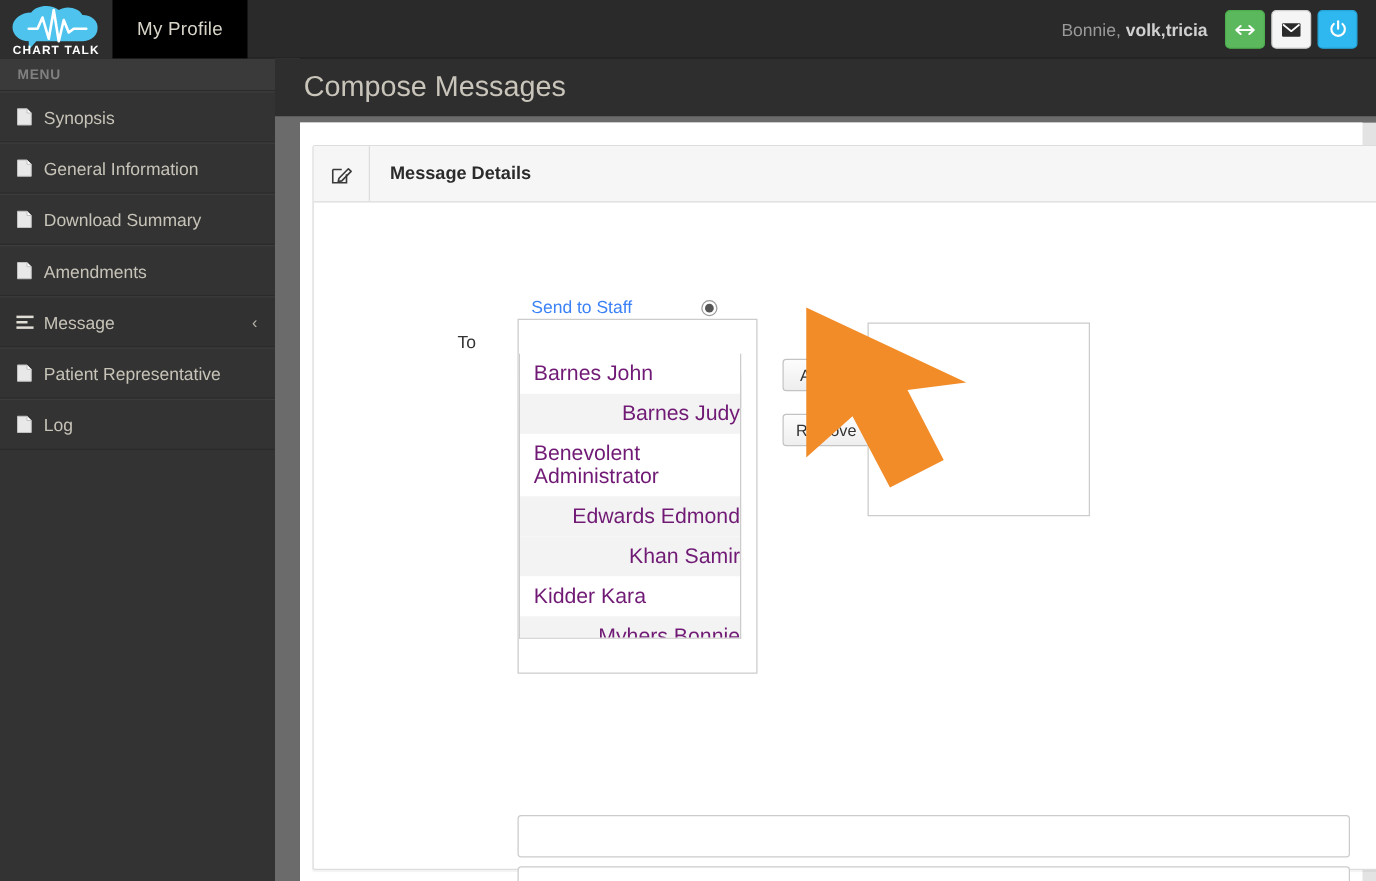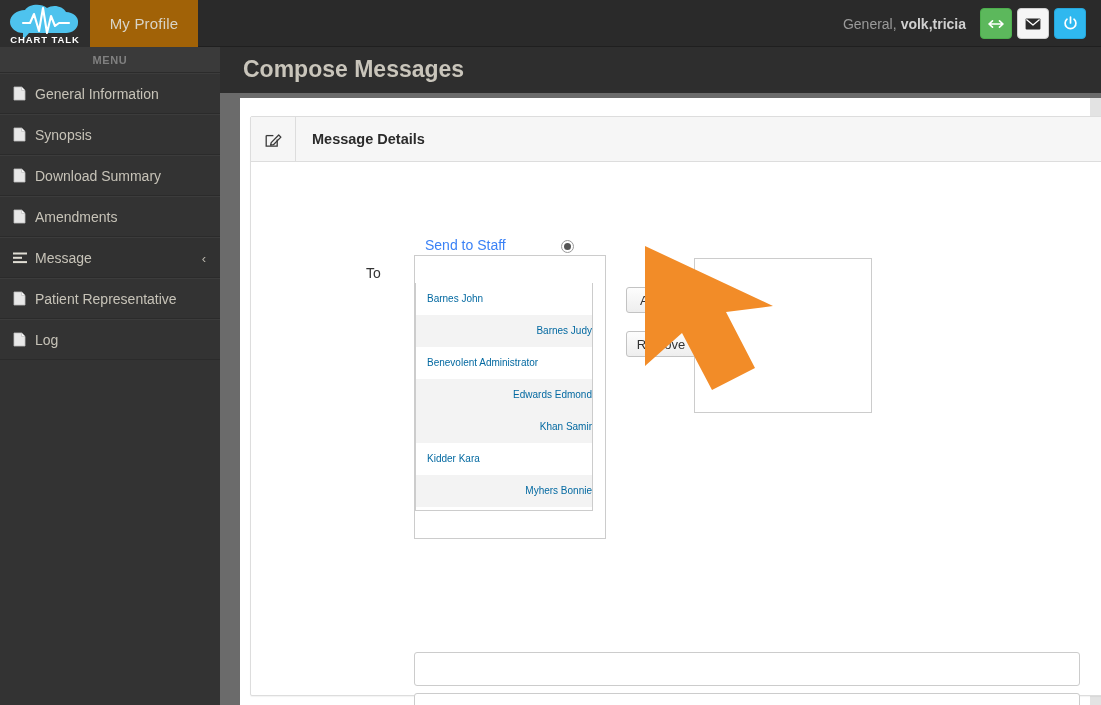--- a/index.html
+++ b/index.html
@@ -18,21 +18,21 @@
     border-bottom: 1px solid #1f1f1f;
   }
   #logo-box {
     position: absolute; left: 0; top: 0; width: 90px; height: 47px;
     background: #2e2e2e;
     display: flex; align-items: center; justify-content: center;
   }
   #logo-svg { display: block; }
   #tab-my-profile {
     position: absolute; left: 90px; top: 0; width: 108px; height: 47px;
-    background: #a16207;
+    background: #000000;
     color: #d8d4c8;
     font-size: 15px;
     display: flex; align-items: center; justify-content: center;
     cursor: pointer;
     letter-spacing: .2px;
   }
   #welcome {
     position: absolute; right: 135px; top: 0; height: 47px;
     display: flex; align-items: center;
     color: #9a9a9a; font-size: 14px;
@@ -50,25 +50,25 @@
   #btn-mail   { right: 52px; background: #f5f5f5; border-color: #cfcfcf; }
   #btn-power  { right: 15px; background: #2fb8ef; border-color: #25a6da; }
 
   
   #sidebar {
     position: absolute; left: 0; top: 47px; width: 220px; height: 658px;
     background: #333333;
   }
   #menu-label {
     height: 26px; line-height: 26px;
+    padding-left: 14px;
     color: #808080; font-size: 11px; font-weight: bold;
     letter-spacing: .6px;
     background: #3a3a3a;
     border-bottom: 1px solid #2b2b2b;
-    text-align: center;
   }
   .nav-item {
     position: relative;
     height: 41px;
     display: flex; align-items: center;
     padding-left: 13px;
     color: #c7c3b8;
     font-size: 14px;
     border-bottom: 1px solid #2b2b2b;
     border-top: 1px solid #3c3c3c;
@@ -91,21 +91,21 @@
     background: #6b6b6b;
   }
 
   
   #titlebar {
     position: absolute; left: 220px; top: 47px; width: 881px; height: 46px;
     background: #2e2e2e;
   }
   #page-title {
     position: absolute; left: 23px; top: 9px;
-    color: #c9c5bb; font-size: 23px; font-weight: bold;
+    color: #c9c5bb; font-size: 23px; font-weight: normal;
   }
   #titlebar-shadow {
     position: absolute; left: 240px; top: 93px; width: 861px; height: 5px;
     background: #6b6b6b;
   }
 
   
   #content {
     position: absolute; left: 240px; top: 98px; width: 861px; height: 607px;
     background: #e3e3e3;
@@ -189,21 +189,21 @@
   #search-input::placeholder { color: #b0b0b0; opacity: 1; }
   #name-list {
     position: absolute; left: 164px; top: 121px;
     width: 178px; height: 228px;
     border: 1px solid #cccccc; border-top: none;
     background: #fff;
     overflow: hidden;
   }
   .name-row {
     padding: 7px 0 7px 11px;
-    font-size: 10px; color: #0369a1;
+    font-size: 17px; color: #701a75;
     line-height: 18px;
     cursor: pointer;
   }
   .name-row.alt { background: #f3f3f3; text-align: right; }
 
   #btn-add {
     position: absolute; left: 375px; top: 125px;
     width: 70px; height: 26px;
     background: linear-gradient(#fdfdfd, #eeeeee);
     border: 1px solid #c3c3c3; border-radius: 3px;
@@ -267,21 +267,21 @@
     <svg id="logo-svg" width="84" height="44" viewBox="0 0 84 44">
       <path d="M22 8 C26 2, 38 1, 44 6 C50 2, 60 4, 63 10 C70 10, 76 15, 75 21 C75 27, 69 31, 63 31 L26 31 L20 38 L20 31 C13 31, 7 26, 7 20 C7 13, 14 8, 22 8 Z" fill="#4ec3ee"></path>
       <polyline points="20,21 27,21 31,12 36,29 40,6 44,31 48,14 52,24 56,21 66,21" fill="none" stroke="#ffffff" stroke-width="2.1" stroke-linejoin="round" stroke-linecap="round"></polyline>
       <text x="42" y="41" font-family="Liberation Sans, sans-serif" font-size="9.5" font-weight="bold" fill="#ffffff" text-anchor="middle" letter-spacing="0.9">CHART TALK</text>
     </svg>
   </div>
 
   <div id="tab-my-profile">My Profile</div>
 
   <div id="welcome">
-    <span>General,</span>
+    <span>Bonnie,</span>
     <b>volk,tricia</b>
   </div>
 
   <div id="btn-switch" class="hdr-btn">
     <svg width="16" height="12" viewBox="0 0 16 12">
       <path d="M1 6 L15 6 M1 6 L4.5 2.8 M1 6 L4.5 9.2 M15 6 L11.5 2.8 M15 6 L11.5 9.2" stroke="#ffffff" stroke-width="1.6" fill="none" stroke-linecap="round" stroke-linejoin="round"></path>
     </svg>
   </div>
 
   <div id="btn-mail" class="hdr-btn">
@@ -302,30 +302,30 @@
 <div id="sidebar">
   <div id="menu-label">MENU</div>
   <div id="nav-list">
       <div class="nav-item">
         <span class="nav-ico">
           <svg width="13" height="15" viewBox="0 0 13 15">
             <path d="M1 1 L8.6 1 L12 4.4 L12 14 L1 14 Z" fill="#e8e8e8" stroke="#c0c0c0" stroke-width="0.8"></path>
             <path d="M8.6 1 L8.6 4.4 L12 4.4" fill="#ffffff" stroke="#c0c0c0" stroke-width="0.8"></path>
           </svg>
         </span>
+        <span>Synopsis</span>
+      </div>
+      <div class="nav-item">
+        <span class="nav-ico">
+          <svg width="13" height="15" viewBox="0 0 13 15">
+            <path d="M1 1 L8.6 1 L12 4.4 L12 14 L1 14 Z" fill="#e8e8e8" stroke="#c0c0c0" stroke-width="0.8"></path>
+            <path d="M8.6 1 L8.6 4.4 L12 4.4" fill="#ffffff" stroke="#c0c0c0" stroke-width="0.8"></path>
+          </svg>
+        </span>
         <span>General Information</span>
-      </div>
-      <div class="nav-item">
-        <span class="nav-ico">
-          <svg width="13" height="15" viewBox="0 0 13 15">
-            <path d="M1 1 L8.6 1 L12 4.4 L12 14 L1 14 Z" fill="#e8e8e8" stroke="#c0c0c0" stroke-width="0.8"></path>
-            <path d="M8.6 1 L8.6 4.4 L12 4.4" fill="#ffffff" stroke="#c0c0c0" stroke-width="0.8"></path>
-          </svg>
-        </span>
-        <span>Synopsis</span>
       </div>
       <div class="nav-item">
         <span class="nav-ico">
           <svg width="13" height="15" viewBox="0 0 13 15">
             <path d="M1 1 L8.6 1 L12 4.4 L12 14 L1 14 Z" fill="#e8e8e8" stroke="#c0c0c0" stroke-width="0.8"></path>
             <path d="M8.6 1 L8.6 4.4 L12 4.4" fill="#ffffff" stroke="#c0c0c0" stroke-width="0.8"></path>
           </svg>
         </span>
         <span>Download Summary</span>
       </div>

